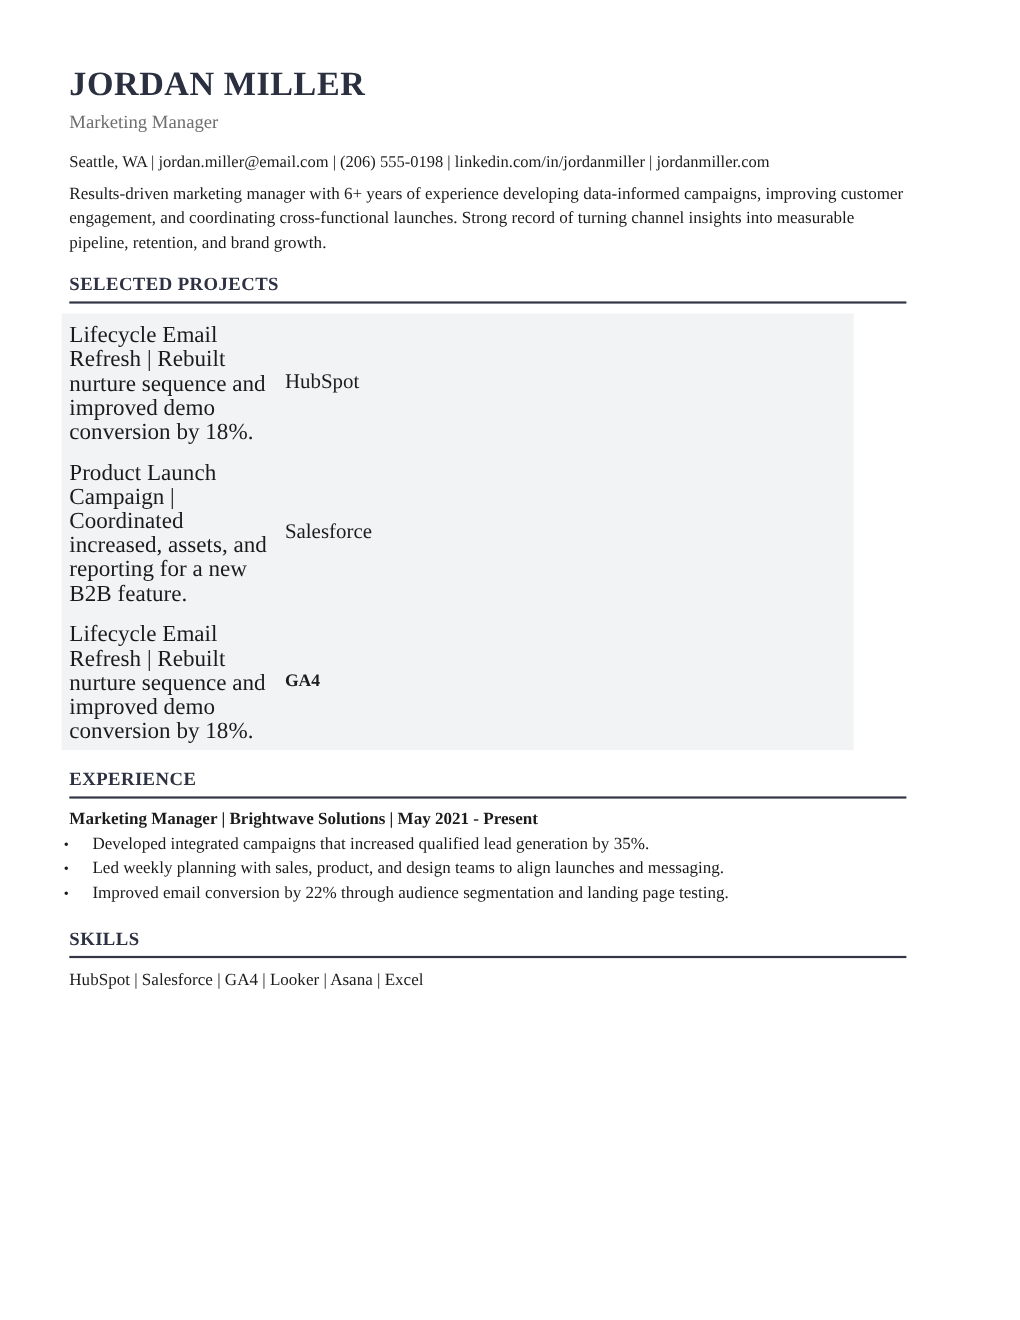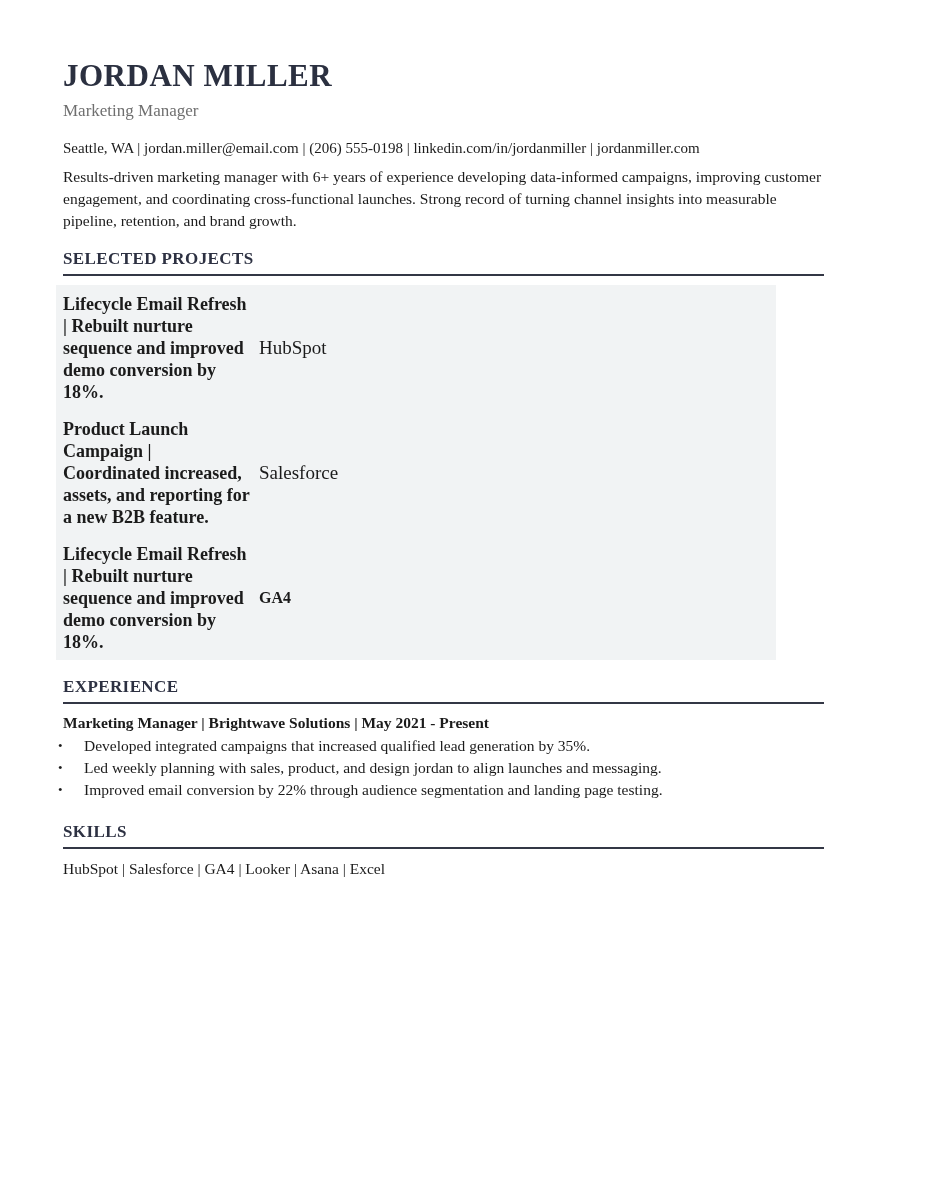--- a/index.html
+++ b/index.html
@@ -56,23 +56,22 @@
     width: 720px;
     background: #f1f3f4;
   }
   .project-row {
     display: flex;
     padding: 8px 0 7px 0;
   }
   .project-desc {
     width: 196px;
     padding-left: 7px;
-    font-size: 18px;
+    font-size: 21px;
     line-height: 22px;
-    font-weight: bold;
   }
   .project-tool {
     flex: 1;
     padding-left: 7px;
     display: flex;
     align-items: center;
     font-size: 19px;
   }
   .project-tool.strong { font-weight: bold; font-size: 16px; }
   
@@ -137,21 +136,21 @@
   <div>
     <div class="section-heading">EXPERIENCE</div>
     <div class="exp-job-line">Marketing Manager | Brightwave Solutions | May 2021 - Present</div>
     <div class="exp-bullets">
       <div class="bullet-row">
         <span class="bullet-glyph">•</span>
         <span>Developed integrated campaigns that increased qualified lead generation by 35%.</span>
       </div>
       <div class="bullet-row">
         <span class="bullet-glyph">•</span>
-        <span>Led weekly planning with sales, product, and design jordan to align launches and messaging.</span>
+        <span>Led weekly planning with sales, product, and design teams to align launches and messaging.</span>
       </div>
       <div class="bullet-row">
         <span class="bullet-glyph">•</span>
         <span>Improved email conversion by 22% through audience segmentation and landing page testing.</span>
       </div>
     </div>
   </div>
 
   <div>
     <div class="section-heading skills-heading">SKILLS</div>

